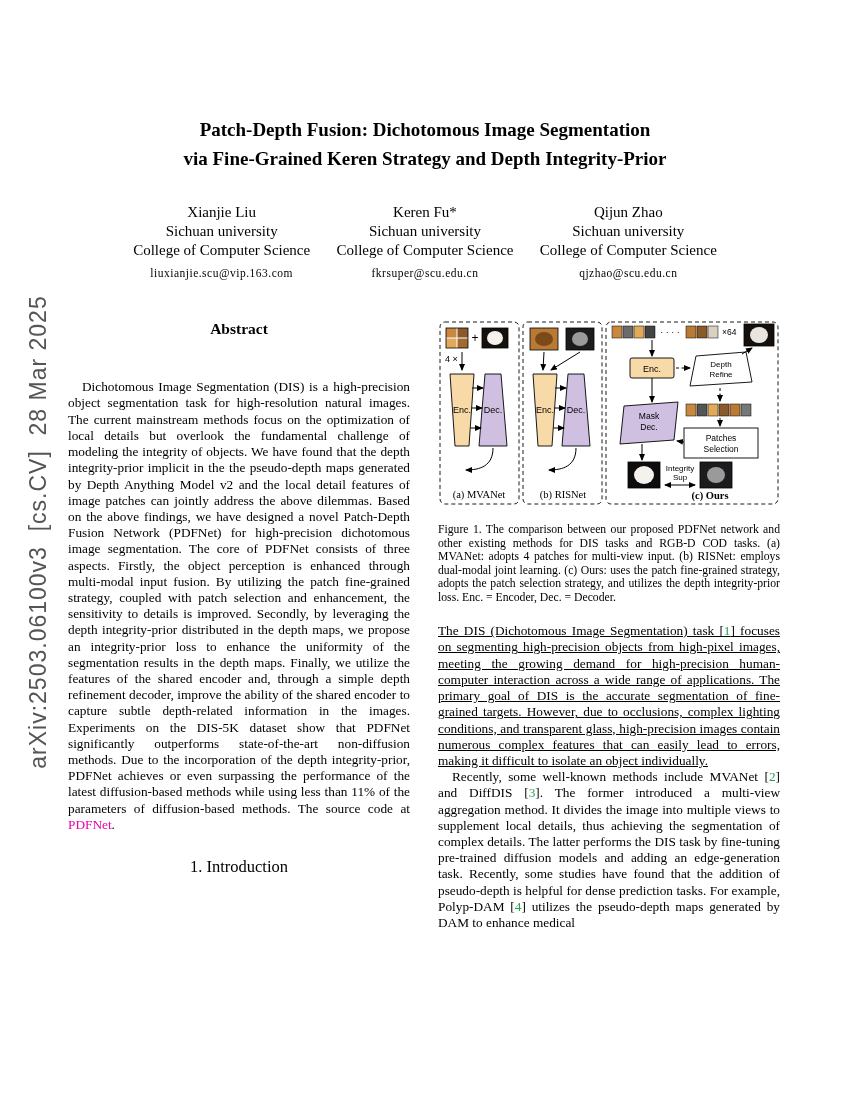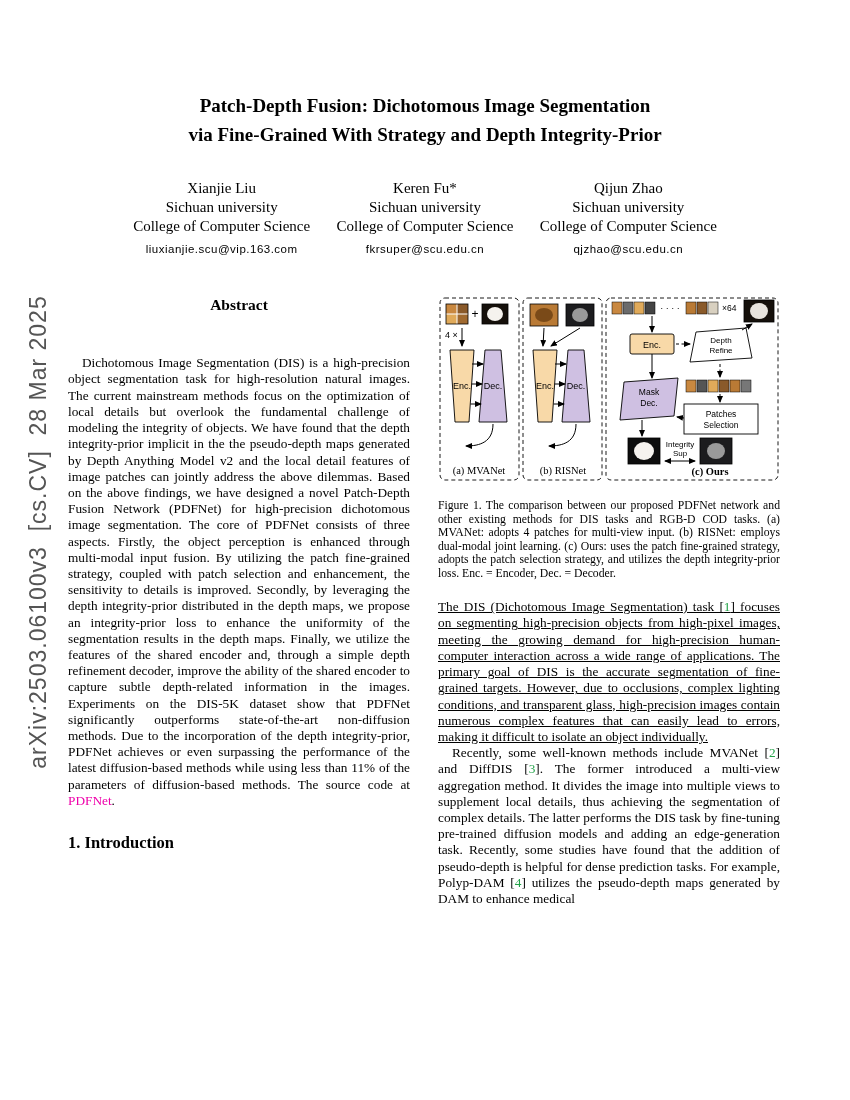--- a/index.html
+++ b/index.html
@@ -7,33 +7,33 @@
     width:850px; height:1100px; background:#ffffff; color:#000;
     font-family:"Liberation Serif", serif; position:relative; overflow:hidden;
   }
   .watermark {
     position:absolute; left:38px; top:532px;
     transform:translate(-50%,-50%) rotate(-90deg);
     font-family:"Liberation Sans", sans-serif;
     font-size:23px; letter-spacing:1px; color:var(--watermark,#555);
     white-space:pre;
   }
-  .header { padding-top:92px; text-align:center; }
+  .header { padding-top:116px; text-align:center; }
   .title { font-size:19px; font-weight:bold; line-height:1.5; }
   .authors { display:flex; justify-content:space-between; padding:0 120px; margin-top:30px; }
   .author { width:212px; font-size:15px; line-height:1.28; }
   .author .email {
-    font-family:Liberation Sans, sans-serif; font-size:11.5px;
+    font-family:Liberation Serif, serif; font-size:11.5px;
     letter-spacing:.5px; margin-top:5px;
   }
   .columns { display:flex; gap:28px; padding:40px 68px 0; align-items:flex-start; }
   .col { width:342px; }
   .abstract-heading { text-align:center; font-size:15.5px; font-weight:bold; margin-bottom:13px; }
   .abstract-text { font-size:13.3px; line-height:16.2px; text-align:justify; text-indent:14px;margin-top:41px; }
-  .section-heading { font-size:16.5px; font-weight:bold; margin-top:24px; margin-bottom:11px; }
+  .section-heading { font-size:16.5px; font-weight:normal; margin-top:24px; margin-bottom:11px;text-align:center; }
   .body-text { font-size:13.3px; line-height:16.2px; text-align:justify; }
   .indent { text-indent:14px; }
   .cite { color:var(--cite,#22a348); }
   .link-pink { color:var(--link_pink,#ee00aa); text-decoration:none; cursor:pointer; }
   figure { margin:0; }
   figcaption { font-size:11.7px; line-height:13.5px; text-align:justify; margin-top:9px; }
   .after-caption { margin-top:19px;text-decoration:underline; }
   .fig-svg { display:block; }
   svg text { font-family:"Liberation Sans", sans-serif; fill:#000; }
   .panel-label { font-family:"Liberation Serif", serif; }
@@ -47,21 +47,21 @@
   .thumb-border { fill:none; stroke:#000; stroke-width:0.8; }
 </style>
 </head>
 <body>
 
 <div class="watermark">arXiv:2503.06100v3  [cs.CV]  28 Mar 2025</div>
 
 <div class="header">
   <h1 class="title">
     <span>Patch-Depth Fusion: Dichotomous Image Segmentation</span><br>
-    <span>via Fine-Grained With Strategy and Depth Integrity-Prior</span>
+    <span>via Fine-Grained Keren Strategy and Depth Integrity-Prior</span>
   </h1>
   <div class="authors">
     <div class="author">
       <div>Xianjie Liu</div>
       <div>Sichuan university</div>
       <div>College of Computer Science</div>
       <div class="email">liuxianjie.scu@vip.163.com</div>
     </div>
     <div class="author">
       <div>Keren Fu*</div>

